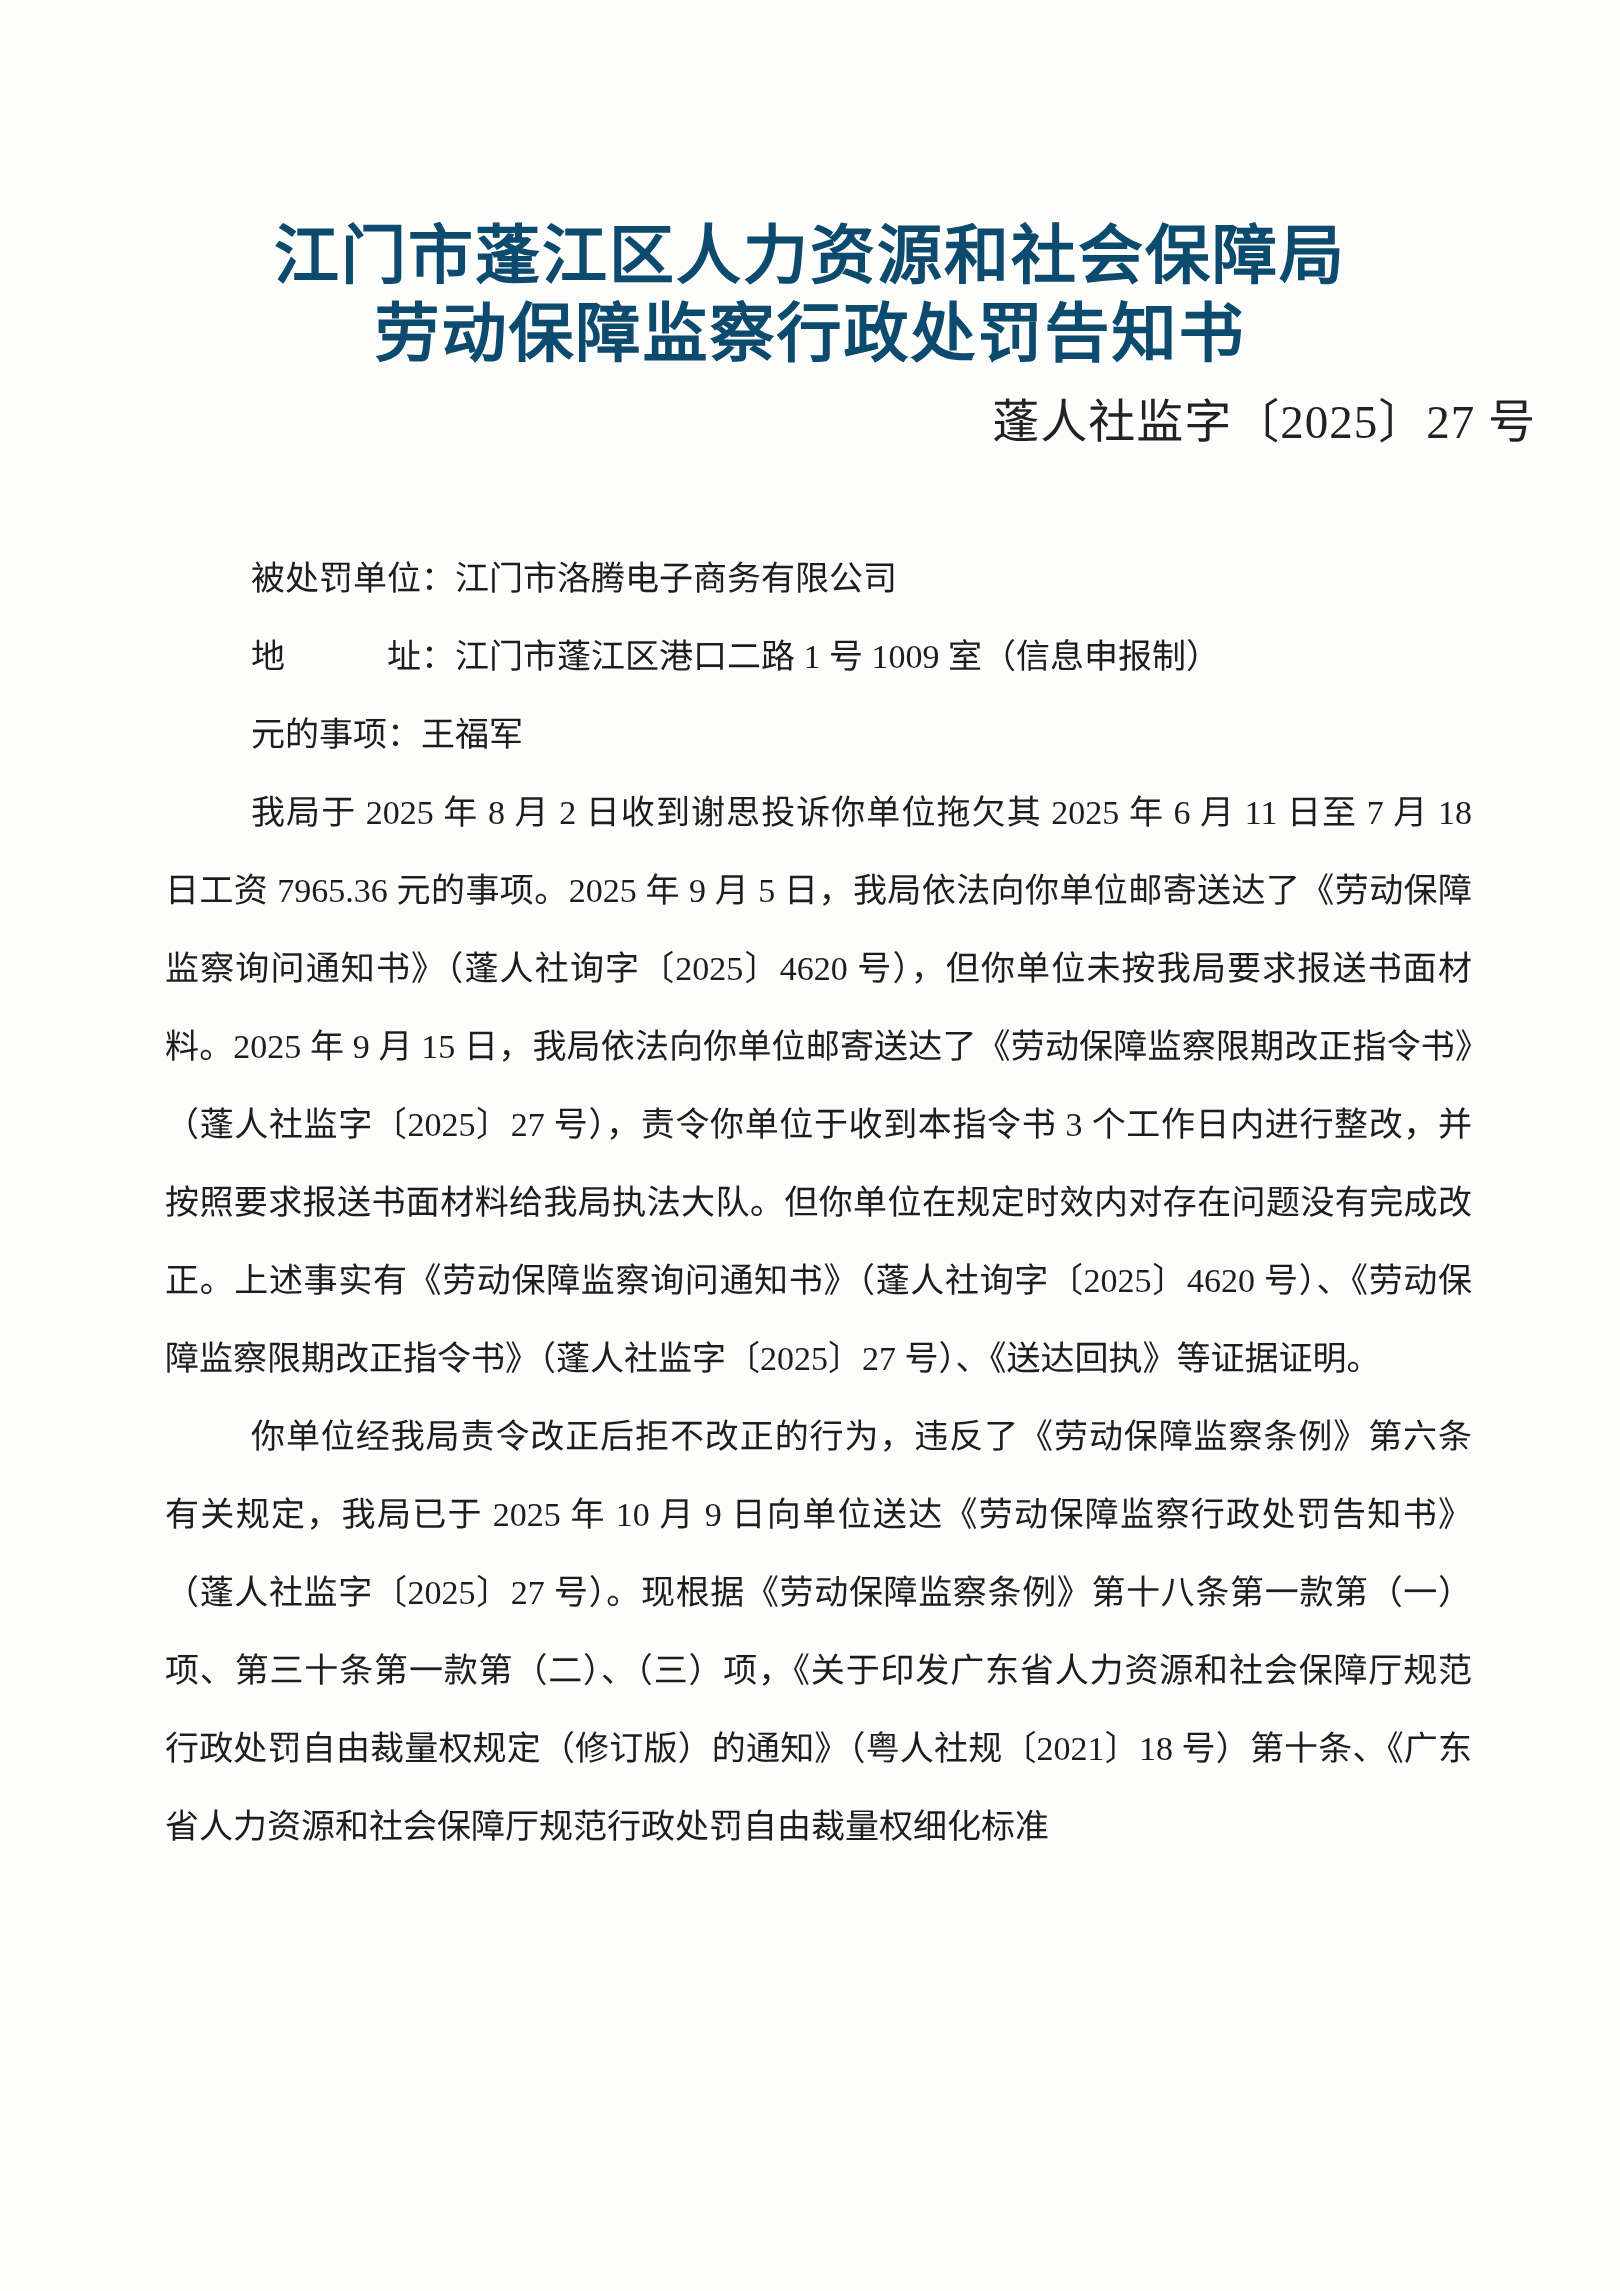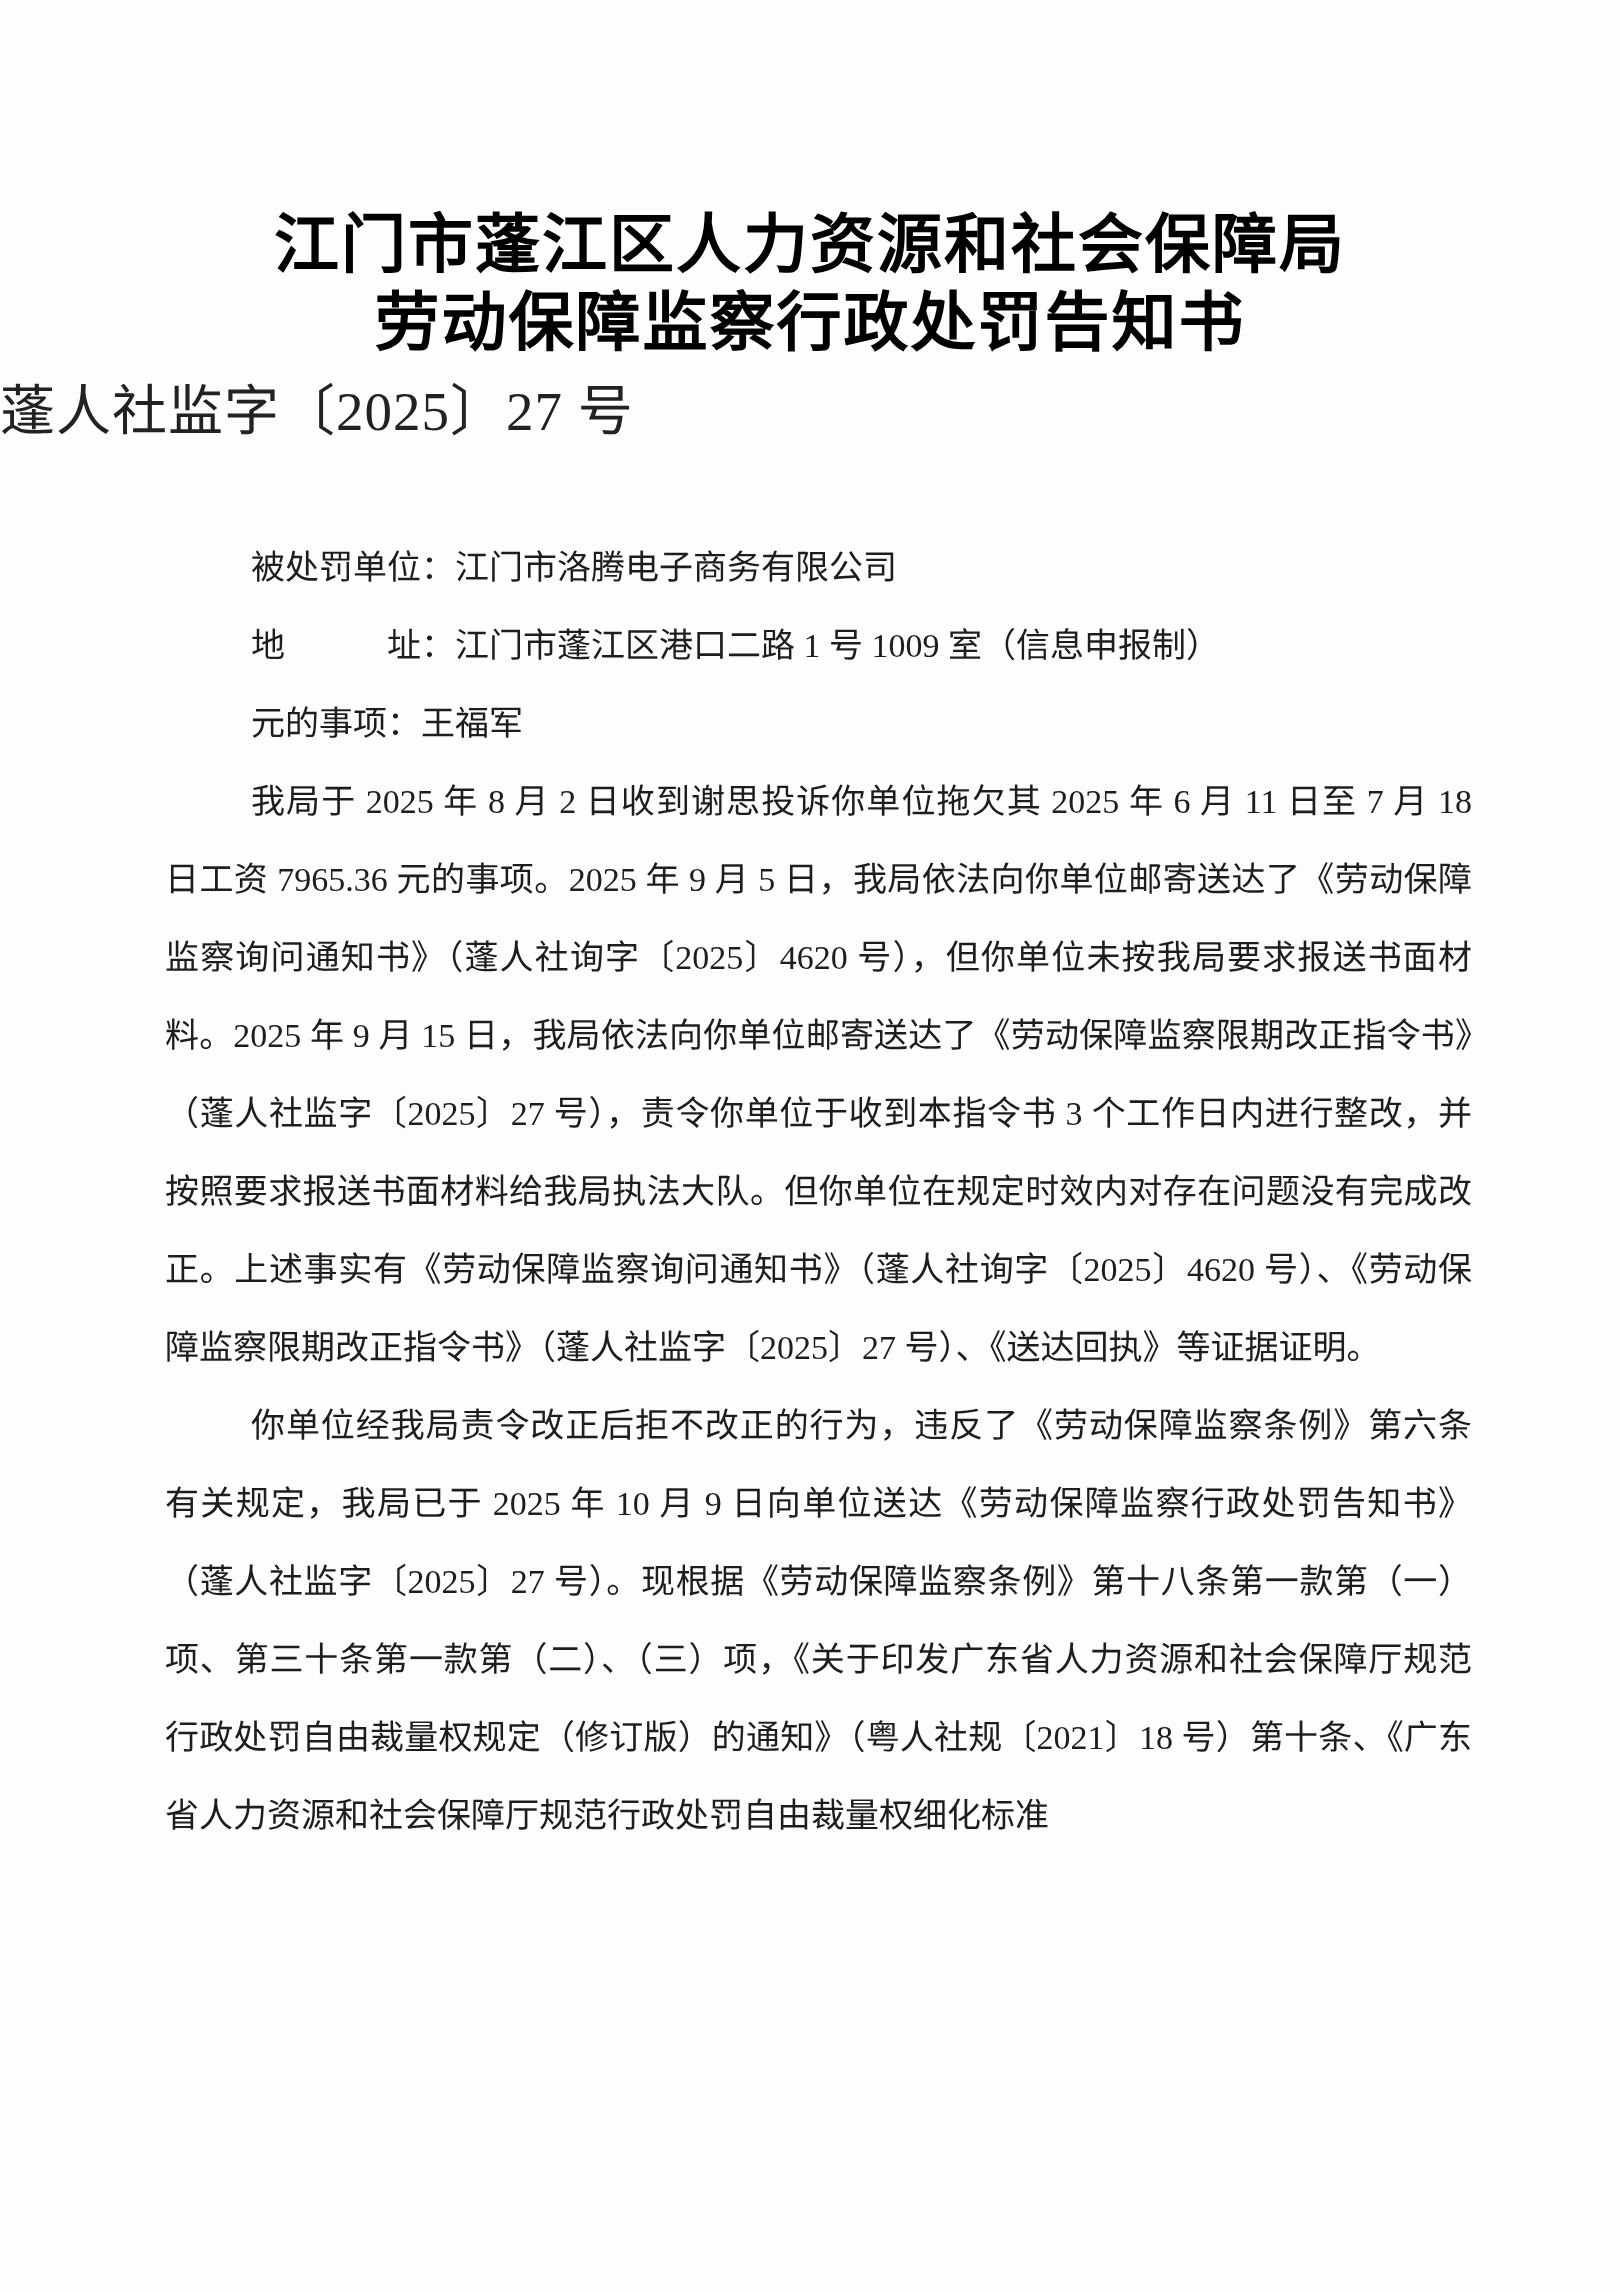--- a/index.html
+++ b/index.html
@@ -10,39 +10,39 @@
   .page {
     position: relative;
     width: 1620px;
     height: 2292px;
     background: #fdfdfc;
     color: #1c1c1e;
     overflow: hidden;
     font-family: "Liberation Serif", "DejaVu Serif", serif;
   }
   .title {
-    margin: 1px;
+    margin: 12px;
     padding-top: 205px;
     text-align: center;
     font-family: "Liberation Sans", "DejaVu Sans", sans-serif;
     font-weight: 700;
     font-size: 65px;
     line-height: 78px;
     letter-spacing: 2px;
-    color: #000000;
+    color: #0c4a6e;
   }
   .title-line {
     display: block;
     white-space: nowrap;
   }
   .doc-number {
     margin-top: 17.6px;
     padding-right: 84px;
-    text-align: left;
-    font-size: 55px;
+    text-align: right;
+    font-size: 47px;
     line-height: 63px;
     letter-spacing: 1px;
     color: #222224;
     white-space: nowrap;
   }
   .body-block {
     margin: 86px 148px 0 165px; 
     font-size: 34px;
     line-height: 78px;
     text-align: justify;

